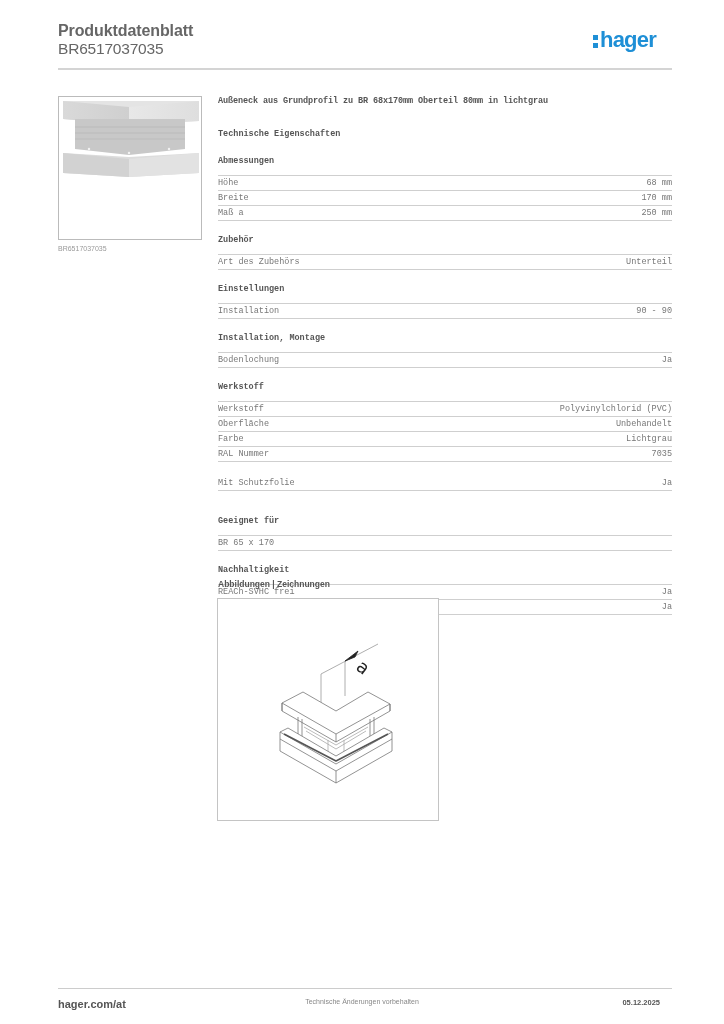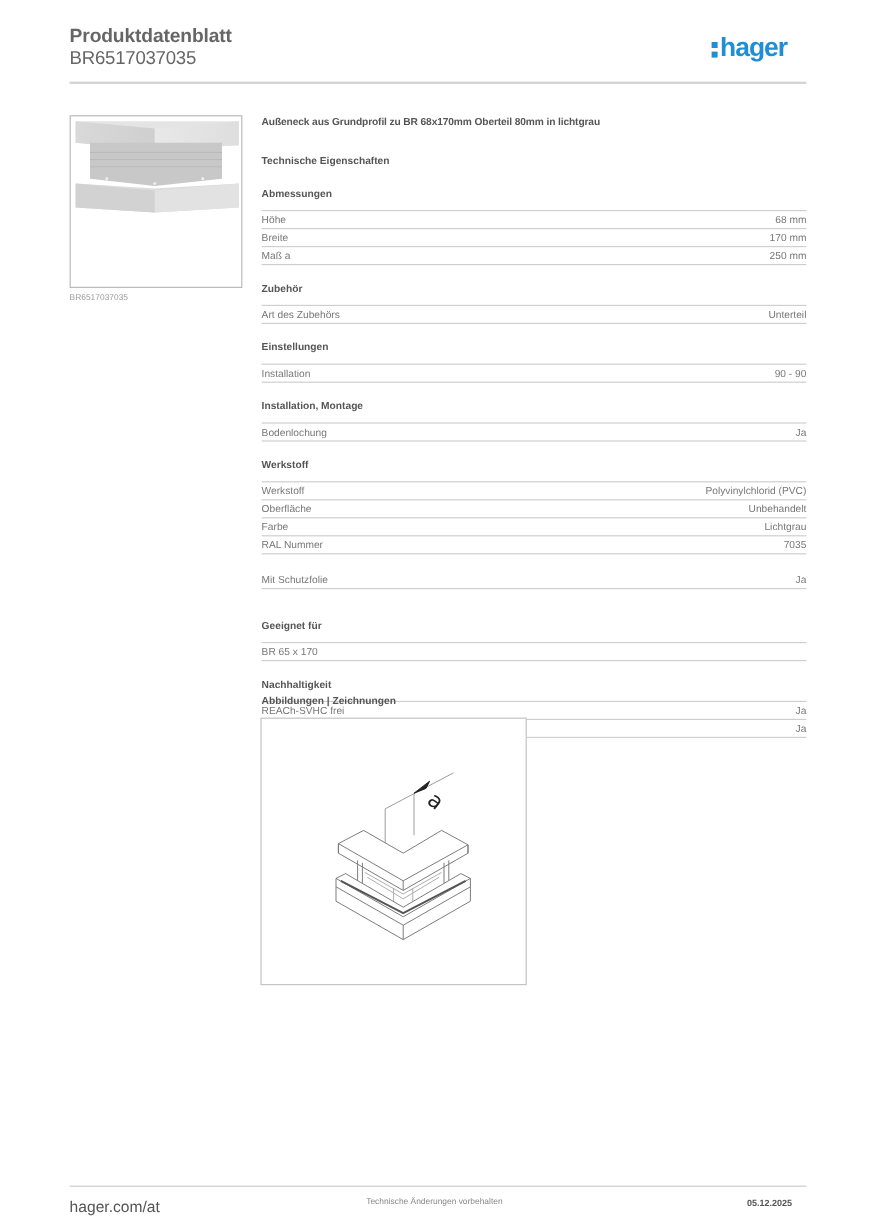--- a/index.html
+++ b/index.html
@@ -12,35 +12,35 @@
   .logo { position: absolute; left: 593px; top: 27px; font-size: 22px; font-weight: bold; color: #1e8fd6; letter-spacing: -0.8px; line-height: 26px; }
   .logo .colon { display: inline-block; width: 5px; height: 15px; position: relative; margin-right: 2px; vertical-align: -1px; }
   .logo .colon::before, .logo .colon::after { content: ""; position: absolute; left: 0; width: 5px; height: 5px; background: #1e8fd6; }
   .logo .colon::before { top: 2px; }
   .logo .colon::after { bottom: 0; }
   .header-rule { position: absolute; left: 58px; top: 68px; width: 614px; height: 2px; background: #d4d4d4; }
 
   .product-thumb { position: absolute; left: 58px; top: 96px; width: 144px; height: 144px; border: 1px solid #bbbbbb; background: #fff; overflow: hidden; }
   .thumb-caption { position: absolute; left: 58px; top: 245px; font-size: 7px; color: #999999; }
 
-  .main { position: absolute; left: 218px; top: 96px; width: 454px; }
+  .main { position: absolute; left: 218px; top: 96px; width: 454px; font-family: Liberation Mono, monospace; }
   .product-desc { font-size: 8.5px; font-weight: bold; color: #555555; line-height: 11px; letter-spacing: -0.1px; }
   .section-heading { font-size: 8.5px; font-weight: bold; color: #555555; margin-top: 22px; line-height: 11px; }
   .group { margin-top: 14px; }
   .group.first { margin-top: 16px; }
   .group.gap-lg { margin-top: 25px; }
   .group-title { font-size: 8.5px; font-weight: bold; color: #555555; line-height: 11px; padding-bottom: 8px; border-bottom: 1.5px solid #cfcfcf; }
   .row { display: flex; justify-content: space-between; font-size: 8.5px; color: #777777; line-height: 13.5px; border-bottom: 1.5px solid #cfcfcf; padding-top: 0.5px; }
   .row .v { text-align: center; }
 
   .fig-heading { position: absolute; left: 218px; top: 579px; font-size: 8.5px; font-weight: bold; color: #555555; text-align: right; }
   .drawing-box { position: absolute; left: 217px; top: 598px; width: 222px; height: 223px; border: 1px solid #c4c4c4; background: #fff; }
 
   .footer-rule { position: absolute; left: 58px; top: 988px; width: 614px; height: 1px; background: #cccccc; }
-  .footer-left { position: absolute; left: 58px; top: 998px; font-size: 13px; font-weight: normal; color: #555555; }
+  .footer-left { position: absolute; left: 58px; top: 998px; font-size: 11px; font-weight: bold; color: #555555; }
   .footer-center { position: absolute; left: 0; width: 724px; top: 998px; text-align: center; font-size: 7px; color: #888888; }
   .footer-right { position: absolute; right: 64px; top: 998px; font-size: 7.5px; font-weight: bold; color: #555555; }
 </style>
 </head>
 <body>
 
 <div class="header">
   <div class="doc-title">Produktdatenblatt</div>
   <div class="doc-id">BR6517037035</div>
 </div>

